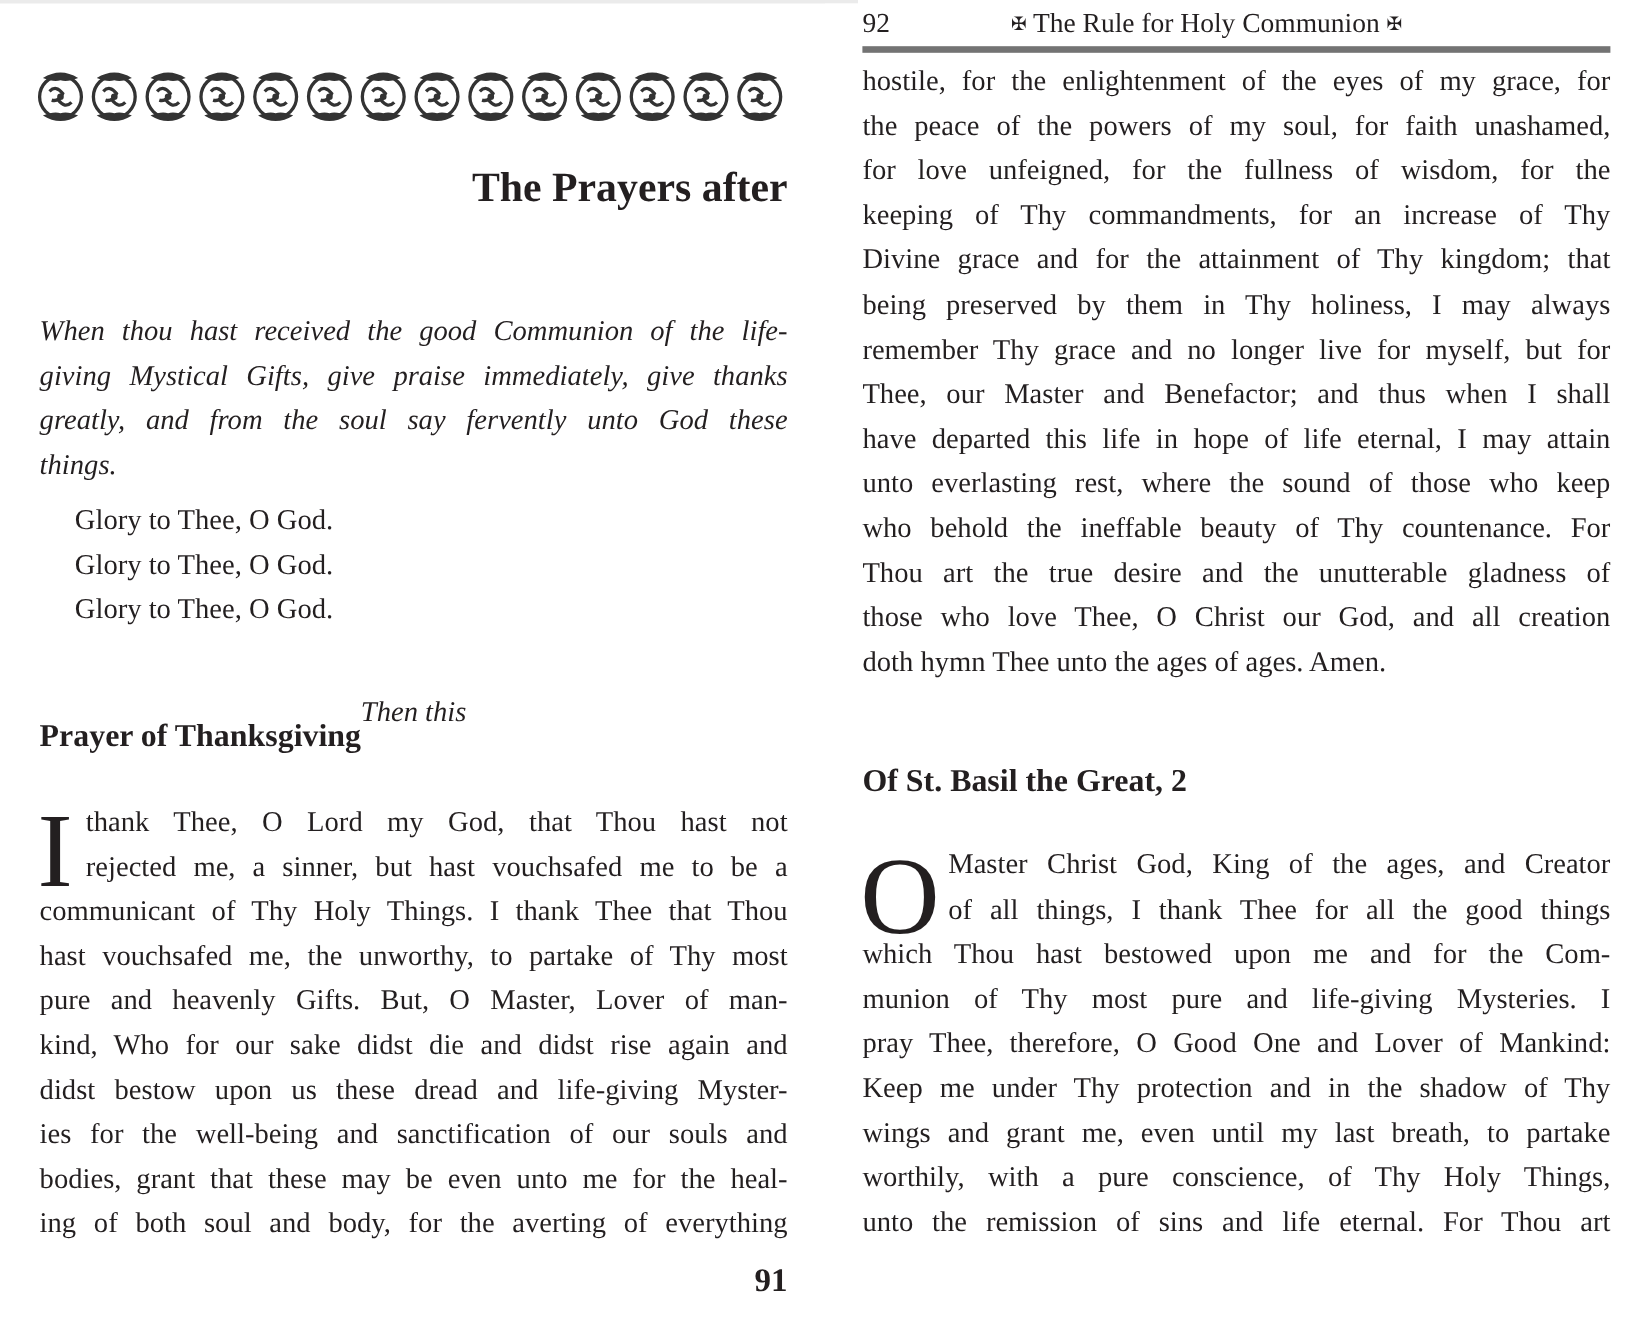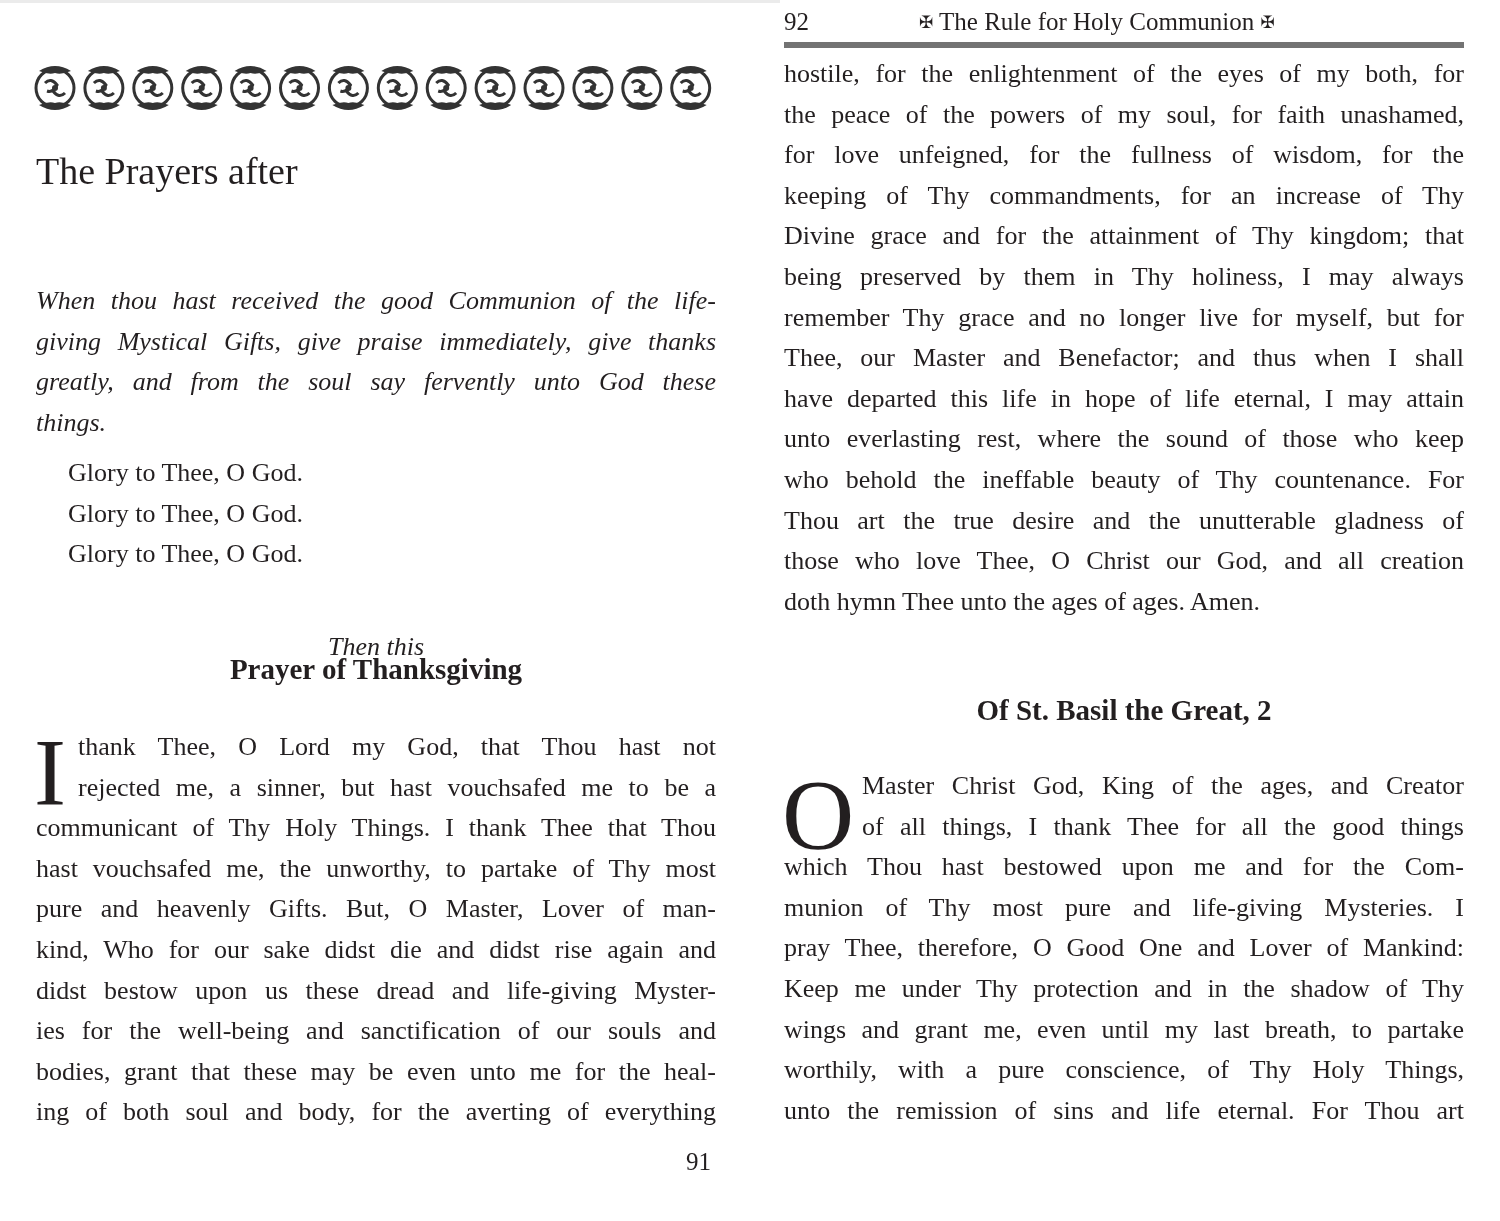--- a/index.html
+++ b/index.html
@@ -7,52 +7,52 @@
     width:1500px; height:1221px; background:#ffffff; position:relative; overflow:hidden;
     font-family:"Liberation Serif","DejaVu Serif",serif; color:#231f20;
   }
   .page { position:absolute; top:0; height:1221px; background:#fff; }
   .page-left { left:0; width:750px; border-top:3px solid #eeeeee; box-sizing:border-box; }
   .page-left::before { content:""; position:absolute; top:-3px; left:0; width:780px; height:3px; background:#ebebeb; }
 
   .ornament { position:absolute; left:31px; top:60px; width:685px; height:50px; }
 
   .chapter-title {
-    position:absolute; left:36px; width:680px; top:142px; text-align:left;
-    font-weight:normal; font-size:38px; line-height:53px;
+    position:absolute; left:36px; width:680px; top:142px; text-align:right;
+    font-weight:bold; font-size:38px; line-height:53px;
   }
   .rubric {
     position:absolute; left:36px; width:680px; top:278px;
     font-style:italic; font-size:26px; line-height:40.5px; text-align:justify;
   }
   .glory-lines { position:absolute; left:36px; top:450px; font-size:26px; line-height:40.5px;margin-left:32px; }
   .then-this { position:absolute; left:36px; width:680px; top:581px; text-align:center; font-style:italic; font-size:26px;margin-top:48px; }
   .section-heading {
-    position:absolute; text-align:center; font-weight:bold; font-size:29px;
+    position:absolute; font-weight:bold; font-size:29px;
   }
   .sh-left { left:36px; width:680px; top:650px; }
   .sh-right { left:784px; width:680px; top:694px; }
 
   .body-text {
     position:absolute; font-size:26px; line-height:40.6px; text-align:justify;
   }
   .body-left { left:36px; width:680px; top:724px; }
   .body-right-cont { left:784px; width:680px; top:54px; }
   .body-right-2 { left:784px; width:680px; top:766px; }
   .line { display:block; text-align:justify; text-align-last:justify; white-space:nowrap; height:40.6px; }
   .line.last { text-align-last:left; }
   .line.indent { padding-left:42px; }
   .line.indent-o { padding-left:78px; }
   .dropcap {
     position:absolute; font-size:96px; line-height:1; font-weight:normal;
   }
   .dc-i { left:34px; top:722px; }
   .dc-o { left:782px; top:765px; font-size:100px; }
 
-  .page-number { position:absolute; font-size:25px; }
+  .page-number { position:absolute; font-size:30px;font-weight:bold; }
   .pn-left { left:686px; top:1145px; }
   .running-header { position:absolute; left:784px; width:680px; top:4px; height:38px; border-bottom:6px solid #737373; }
   .pn-right { position:absolute; left:0; top:4px; font-size:25px; }
   .rh-title { position:absolute; left:135px; top:4px; font-size:25px; }
   .cross { font-size:17px; vertical-align:2px; }
 </style>
 </head>
 <body>
 
 <div class="page page-left">
@@ -126,21 +126,21 @@
 <div class="running-header">
   <span class="pn-right">92</span>
   <span class="rh-title">
     <span class="cross">✠</span>
     <span>The Rule for Holy Communion</span>
     <span class="cross">✠</span>
   </span>
 </div>
 
 <div class="body-text body-right-cont">
-  <span class="line">hostile, for the enlightenment of the eyes of my both, for</span>
+  <span class="line">hostile, for the enlightenment of the eyes of my grace, for</span>
   <span class="line">the peace of the powers of my soul, for faith unashamed,</span>
   <span class="line">for love unfeigned, for the fullness of wisdom, for the</span>
   <span class="line">keeping of Thy commandments, for an increase of Thy</span>
   <span class="line">Divine grace and for the attainment of Thy kingdom; that</span>
   <span class="line">being preserved by them in Thy holiness, I may always</span>
   <span class="line">remember Thy grace and no longer live for myself, but for</span>
   <span class="line">Thee, our Master and Benefactor; and thus when I shall</span>
   <span class="line">have departed this life in hope of life eternal, I may attain</span>
   <span class="line">unto everlasting rest, where the sound of those who keep</span>
   <span class="line">who behold the ineffable beauty of Thy countenance. For</span>

